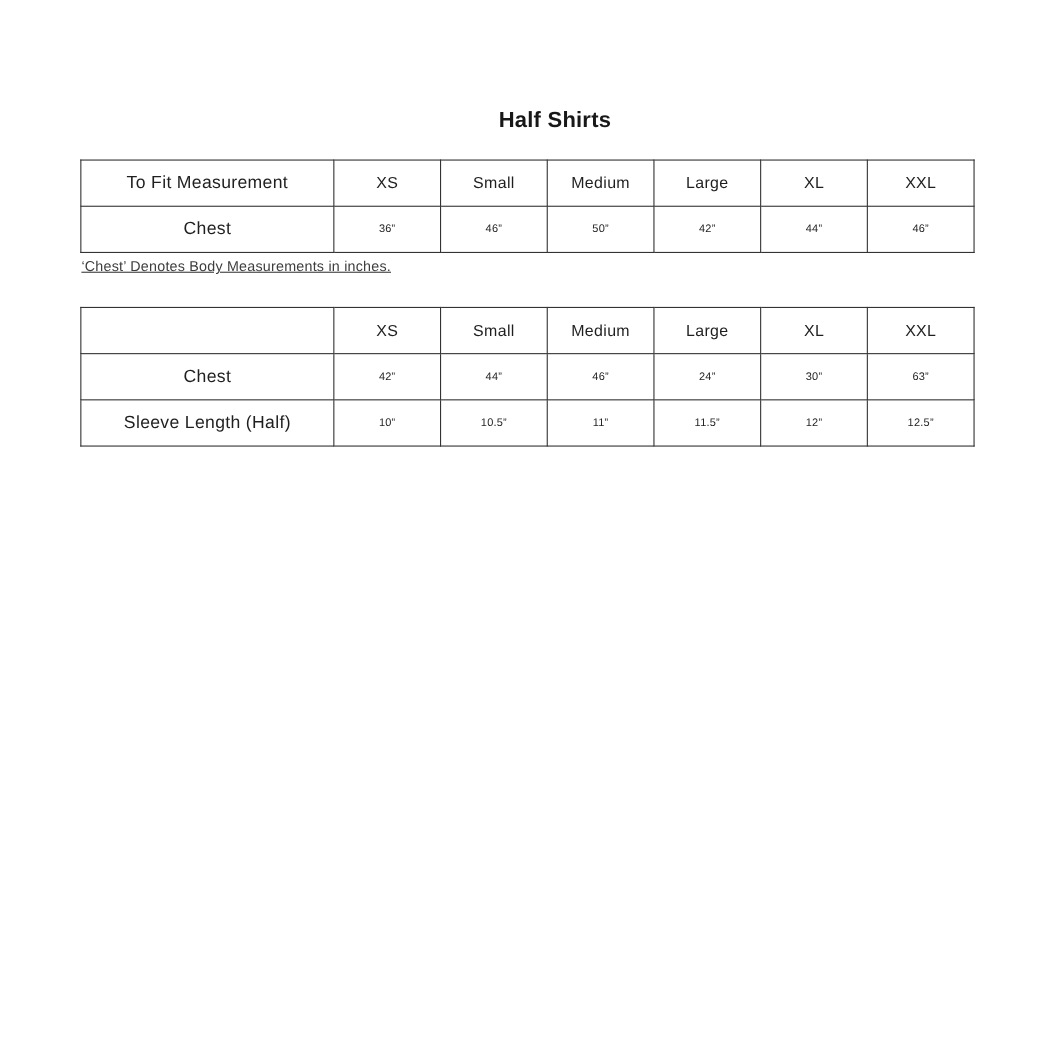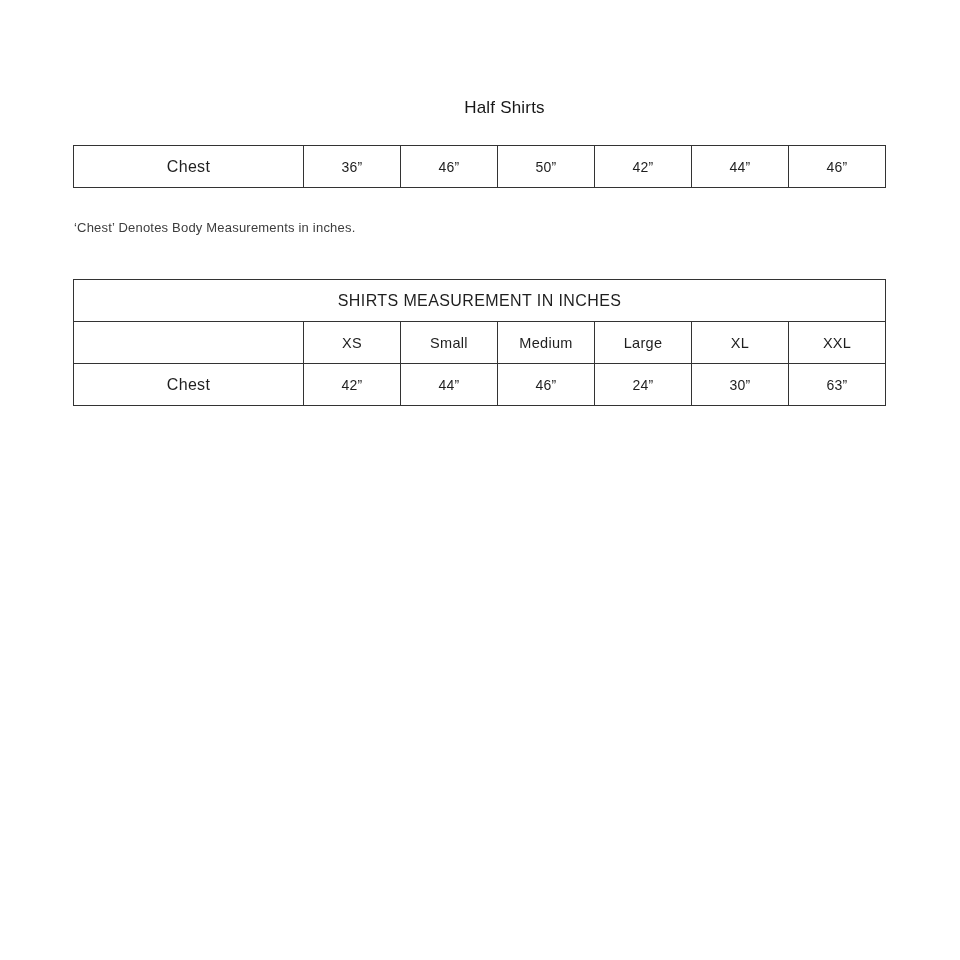--- a/index.html
+++ b/index.html
@@ -22,22 +22,22 @@
     width: 813px;
   }
   .page-title {
     position: absolute;
     top: 98px;
     left: 0;
     width: 100%;
     margin: 0;
     text-align: center;
     transform: translateX(25px);
-    font-size: 17px;
-    font-weight: 400;
+    font-size: 20px;
+    font-weight: 700;
     letter-spacing: 0.2px;
     color: #181818;
   }
   table {
     border-collapse: collapse;
     table-layout: fixed;
     width: 813px;
     position: absolute;
     left: 0;
   }
@@ -57,55 +57,65 @@
   }
   .label-cell {
     font-size: 16px;
     letter-spacing: 0.3px;
   }
   .size-cell {
     font-size: 14.5px;
     letter-spacing: 0.3px;
   }
   .value-cell {
-    font-size: 14px;
+    font-size: 10px;
     letter-spacing: 0.2px;
   }
   .table-title-cell {
     font-size: 16px;
     letter-spacing: 0.4px;
   }
   .note {
     position: absolute;
     left: 1px;
-    top: 220px;
+    top: 234px;
     margin: 0;
     font-size: 13px;
     letter-spacing: 0.2px;
     color: #3d3d3d;
+    text-decoration: underline;
   }
 </style>
 </head>
 <body>
 
 <div class="content">
 
   <h2 class="page-title">Half Shirts</h2>
 
   <table class="fit-table">
     <colgroup>
       <col class="label-col">
       <col class="size-col">
         <col class="size-col">
         <col class="size-col">
       <col class="size-col">
         <col class="size-col">
         <col class="size-col">
     </colgroup>
     <tbody>
+      <tr>
+        <td class="label-cell">To Fit Measurement</td>
+        <td class="size-cell">XS</td>
+        <td class="size-cell">Small</td>
+        <td class="size-cell">Medium</td>
+        <td class="size-cell">Large</td>
+        <td class="size-cell">XL</td>
+        <td class="size-cell">XXL</td>
+      </tr>
       <tr>
         <td class="label-cell">Chest</td>
         <td class="value-cell">36”</td>
         <td class="value-cell">46”</td>
         <td class="value-cell">50”</td>
         <td class="value-cell">42”</td>
         <td class="value-cell">44”</td>
         <td class="value-cell">46”</td>
       </tr>
     </tbody>
@@ -118,36 +128,42 @@
       <col class="label-col">
       <col class="size-col">
         <col class="size-col">
         <col class="size-col">
       <col class="size-col">
         <col class="size-col">
         <col class="size-col">
     </colgroup>
     <tbody>
       <tr>
-        <td class="table-title-cell" colspan="7">SHIRTS MEASUREMENT IN INCHES</td>
-      </tr>
-      <tr>
         <td class="label-cell"></td>
         <td class="size-cell">XS</td>
         <td class="size-cell">Small</td>
         <td class="size-cell">Medium</td>
         <td class="size-cell">Large</td>
         <td class="size-cell">XL</td>
         <td class="size-cell">XXL</td>
       </tr>
       <tr>
         <td class="label-cell">Chest</td>
         <td class="value-cell">42”</td>
         <td class="value-cell">44”</td>
         <td class="value-cell">46”</td>
         <td class="value-cell">24”</td>
         <td class="value-cell">30”</td>
         <td class="value-cell">63”</td>
       </tr>
+      <tr>
+        <td class="label-cell">Sleeve Length (Half)</td>
+        <td class="value-cell">10”</td>
+        <td class="value-cell">10.5”</td>
+        <td class="value-cell">11”</td>
+        <td class="value-cell">11.5”</td>
+        <td class="value-cell">12”</td>
+        <td class="value-cell">12.5”</td>
+      </tr>
     </tbody>
   </table>
 
 </div>
 
 </body></html>

